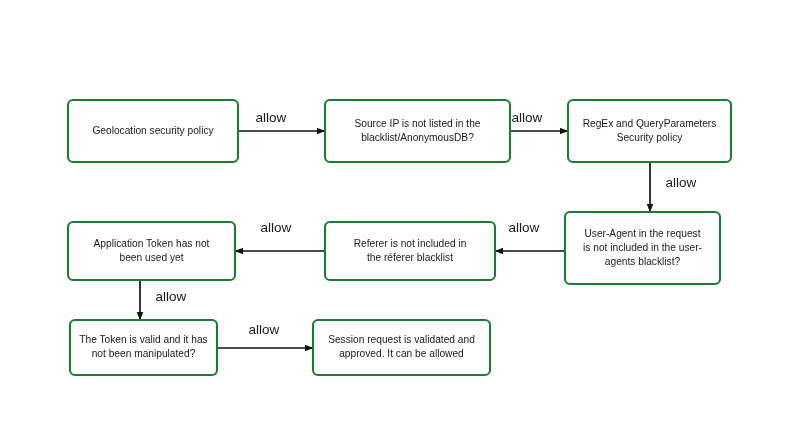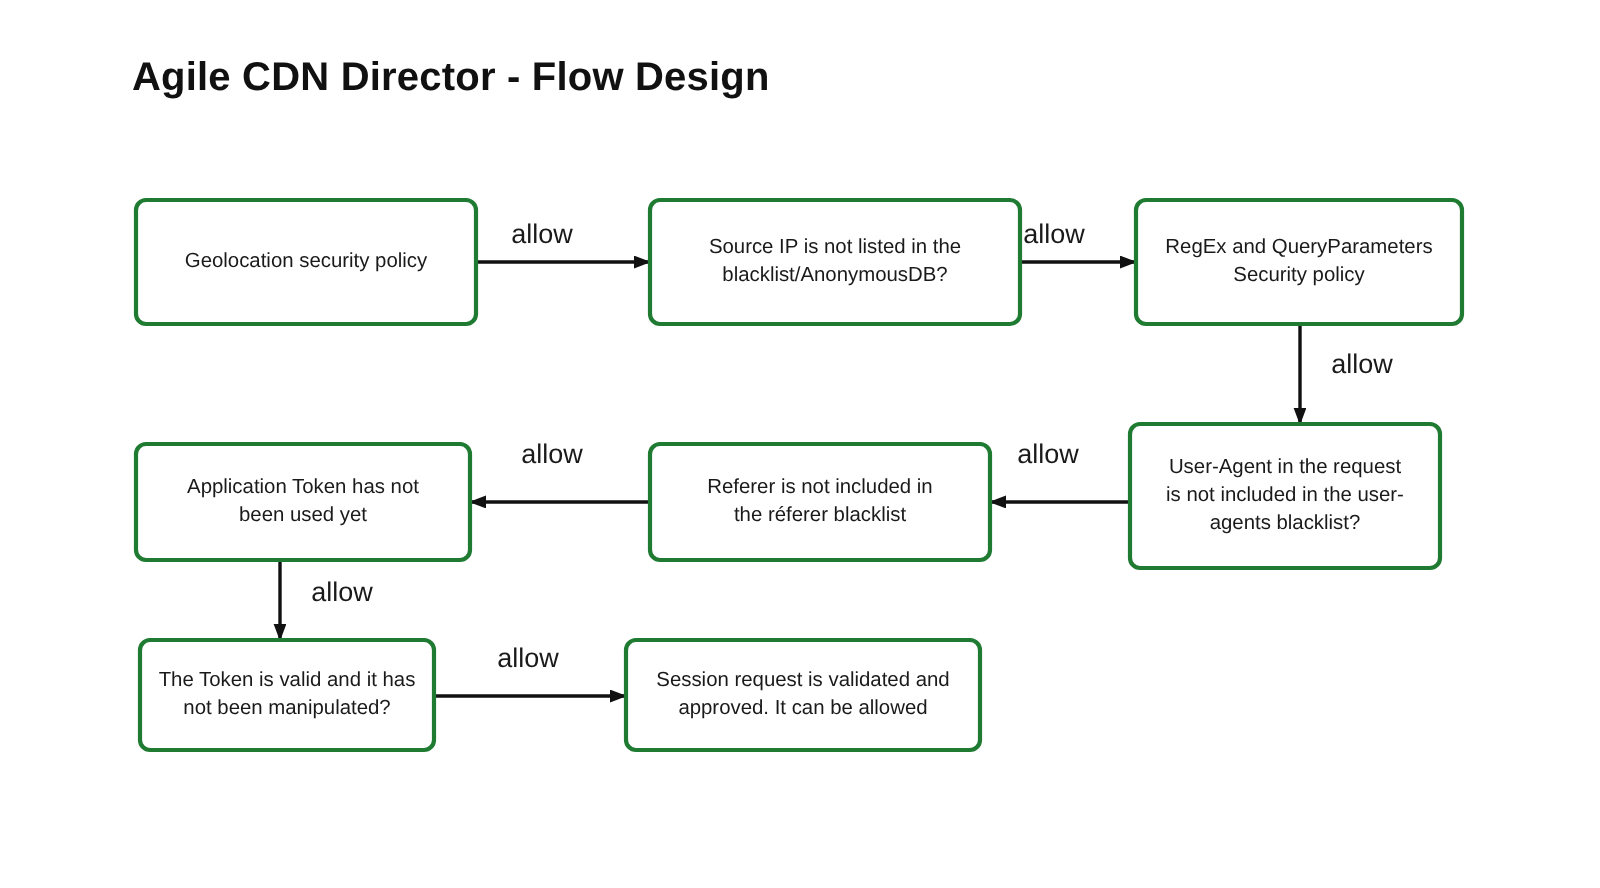--- a/index.html
+++ b/index.html
@@ -60,21 +60,20 @@
     fill: #1a1a1a;
     text-anchor: middle;
     dominant-baseline: middle;
   }
 </style>
 </head>
 <body>
 
 <div id="page">
 
-  <div id="page-title">Agile CDN Director - Flow Design</div>
 
   <svg id="flow-canvas" viewBox="0 0 800 444">
     <defs>
       <marker id="arrow-right" markerWidth="9" markerHeight="9" refX="8" refY="3.2" orient="auto" markerUnits="userSpaceOnUse">
         <path d="M0,0 L8.5,3.2 L0,6.4 z" fill="#111111"></path>
       </marker>
     </defs>
     <g id="edges-layer">
         <g>
           <line class="edge-line" x1="238" y1="131" x2="325" y2="131" marker-end="url(#arrow-right)"></line>

